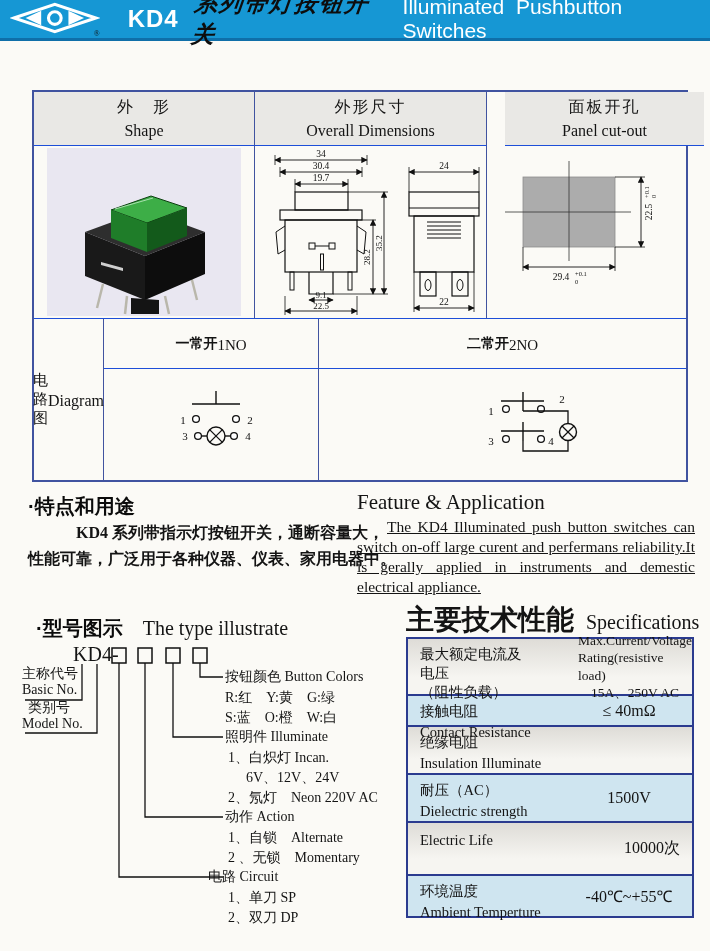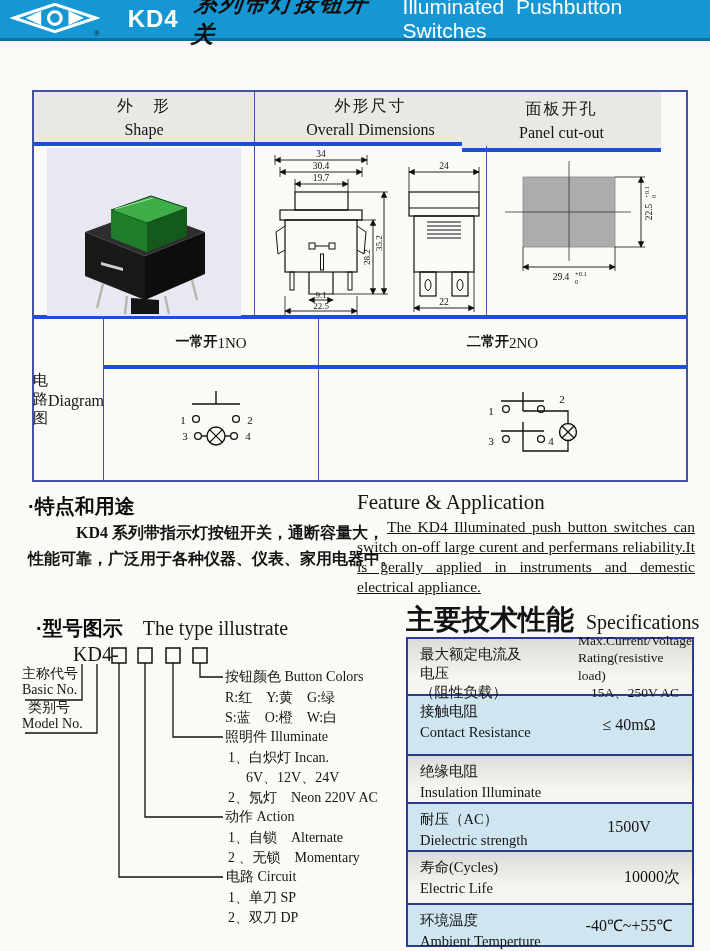--- a/index.html
+++ b/index.html
@@ -10,21 +10,21 @@
   #hdr{position:absolute;left:0;top:0;width:710px;height:41px;background:#1697d4;
        border-bottom:3px solid #0f6fa9;display:flex;align-items:center;box-sizing:border-box;}
   #hdr .model{color:#fff;font-size:24px;font-weight:bold;font-family:"Liberation Sans",sans-serif;margin-left:28px;letter-spacing:1px;}
   #hdr .cn{color:#0d0d0d;font-size:23px;font-weight:800;font-style:italic;
            font-family:"Liberation Sans",sans-serif;margin-left:14px;letter-spacing:2px;transform:skewX(-6deg);}
   #hdr .en{color:#fff;font-size:21px;font-family:"Liberation Sans",sans-serif;margin-left:15px;word-spacing:6px;}
   
   #mtable{position:absolute;left:32px;top:90px;width:652px;height:388px;border:2px solid #4053a0;}
   .cell{position:absolute;box-sizing:border-box;}
   .br{border-right:1px solid #4053a0;}
-  .bb{border-bottom:4px solid #1d4ed8;}
+  .bb{border-bottom:1px solid #1d4ed8;}
   .hcell{background:#e9e8e5;display:flex;flex-direction:column;align-items:center;justify-content:center;}
   .hcell .cn{font-size:16px;letter-spacing:2px;}
   .hcell .en{font-size:16px;margin-top:4px;}
   .ccell{display:flex;align-items:center;justify-content:center;}
   .ccell .cn{font-size:14px;font-weight:bold;}
   .ccell .en{font-size:15px;margin-top:3px;}
   
   .cnheading{font-family:"Liberation Sans",sans-serif;font-weight:bold;font-size:20px;color:#0b0b0b;}
   .cnline{font-size:16px;font-weight:bold;}
   #feat-en-h{font-size:21px;}
@@ -69,21 +69,21 @@
   <div id="mtable">
 
     <div class="cell hcell br bb" style="left:0;top:0;width:221px;height:54px">
       <div class="cn">外　形</div>
       <div class="en">Shape</div>
     </div>
     <div class="cell hcell br bb" style="left:221px;top:0;width:232px;height:54px">
       <div class="cn">外形尺寸</div>
       <div class="en">Overall Dimensions</div>
     </div>
-    <div class="cell hcell bb" style="left:428px;top:0;width:199px;height:60px">
+    <div class="cell hcell bb" style="left:471px;top:0;width:199px;height:54px">
       <div class="cn">面板开孔</div>
       <div class="en">Panel cut-out</div>
     </div>
 
     <div class="cell br bb" style="left:0;top:54px;width:221px;height:173px">
       <svg class="abs" style="left:13px;top:2px" width="194" height="168" viewBox="0 0 194 168">
         <rect x="0" y="0" width="194" height="168" fill="#e9e7f1"></rect>
         <polygon points="38,84 98,62 158,84 98,108" fill="#2e2e2e"></polygon>
         <path d="M56,136 L50,160" stroke="#b9b7ab" stroke-width="2.5" fill="none"></path>
         <path d="M80,148 L78,166" stroke="#b9b7ab" stroke-width="2.5" fill="none"></path>
@@ -290,41 +290,41 @@
   <div class="branch" style="left:225px;top:668px">按钮颜色 Button Colors</div>
   <div class="branch" style="left:225px;top:689px">R:红　Y:黄　G:绿</div>
   <div class="branch" style="left:225px;top:709px">S:蓝　O:橙　W:白</div>
   <div class="branch" style="left:225px;top:728px">照明件 Illuminate</div>
   <div class="branch" style="left:228px;top:749px">1、白炽灯 Incan.</div>
   <div class="branch" style="left:246px;top:769px">6V、12V、24V</div>
   <div class="branch" style="left:228px;top:789px">2、氖灯　Neon 220V AC</div>
   <div class="branch" style="left:225px;top:808px">动作 Action</div>
   <div class="branch" style="left:228px;top:829px">1、自锁　Alternate</div>
   <div class="branch" style="left:228px;top:849px">2 、无锁　Momentary</div>
-  <div class="branch" style="left:226px;top:868px">电路 Circuit</div>
+  <div class="branch" style="left:208px;top:868px">电路 Circuit</div>
   <div class="branch" style="left:228px;top:889px">1、单刀 SP</div>
   <div class="branch" style="left:228px;top:909px">2、双刀 DP</div>
 
   <div id="specs-h">
     <span class="cn">主要技术性能</span><span class="en">Specifications</span>
   </div>
 
   <div id="stable">
     <div class="srow grad" style="height:57px">
       <div class="slabel">
         <div class="cn">最大额定电流及电压</div>
         <div class="cn">（阻性负载）</div>
       </div>
       <div class="sval">
         <div class="sm">Max.Current/Voltage</div>
         <div class="sm">Rating(resistive load)</div>
         <div class="sm">15A、250V AC</div>
       </div>
     </div>
-    <div class="srow blue" style="height:60px">
+    <div class="srow blue" style="height:31px">
       <div class="slabel">
         <div class="cn">接触电阻</div>
         <div class="en">Contact Resistance</div>
       </div>
       <div class="sval">≤ 40mΩ</div>
     </div>
     <div class="srow grad" style="height:48px">
       <div class="slabel">
         <div class="cn">绝缘电阻</div>
         <div class="en">Insulation Illuminate</div>
@@ -332,21 +332,20 @@
     </div>
     <div class="srow blue" style="height:48px">
       <div class="slabel">
         <div class="cn">耐压（AC）</div>
         <div class="en">Dielectric strength</div>
       </div>
       <div class="sval">1500V</div>
     </div>
     <div class="srow grad" style="height:53px">
       <div class="slabel">
-        <div class="cn">寿命(Cycles)</div>
         <div class="en">Electric Life</div>
       </div>
       <div class="sval">10000次</div>
     </div>
     <div class="srow blue" style="height:40px">
       <div class="slabel">
         <div class="cn">环境温度</div>
         <div class="en">Ambient Temperture</div>
       </div>
       <div class="sval">-40℃~+55℃</div>

